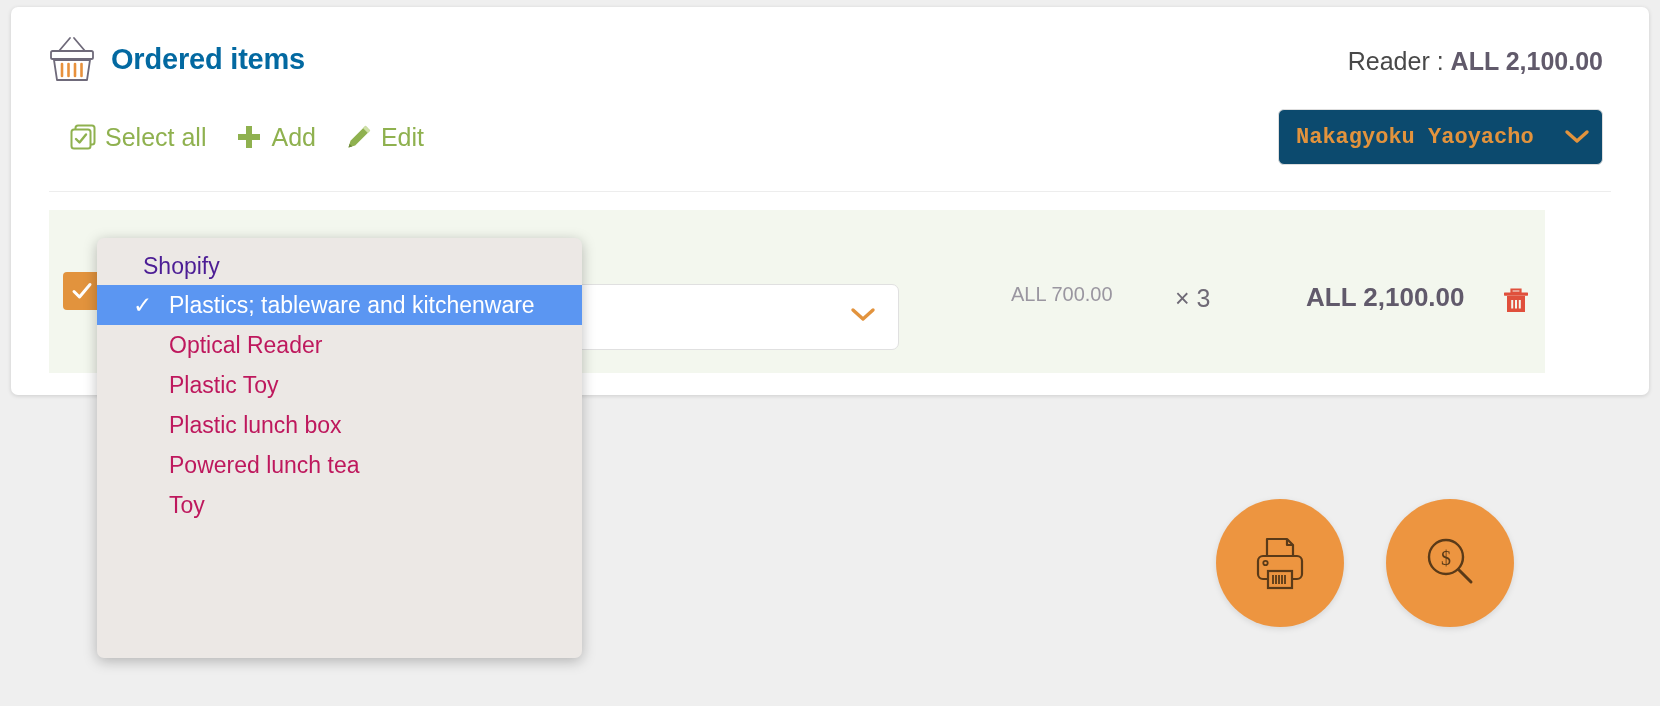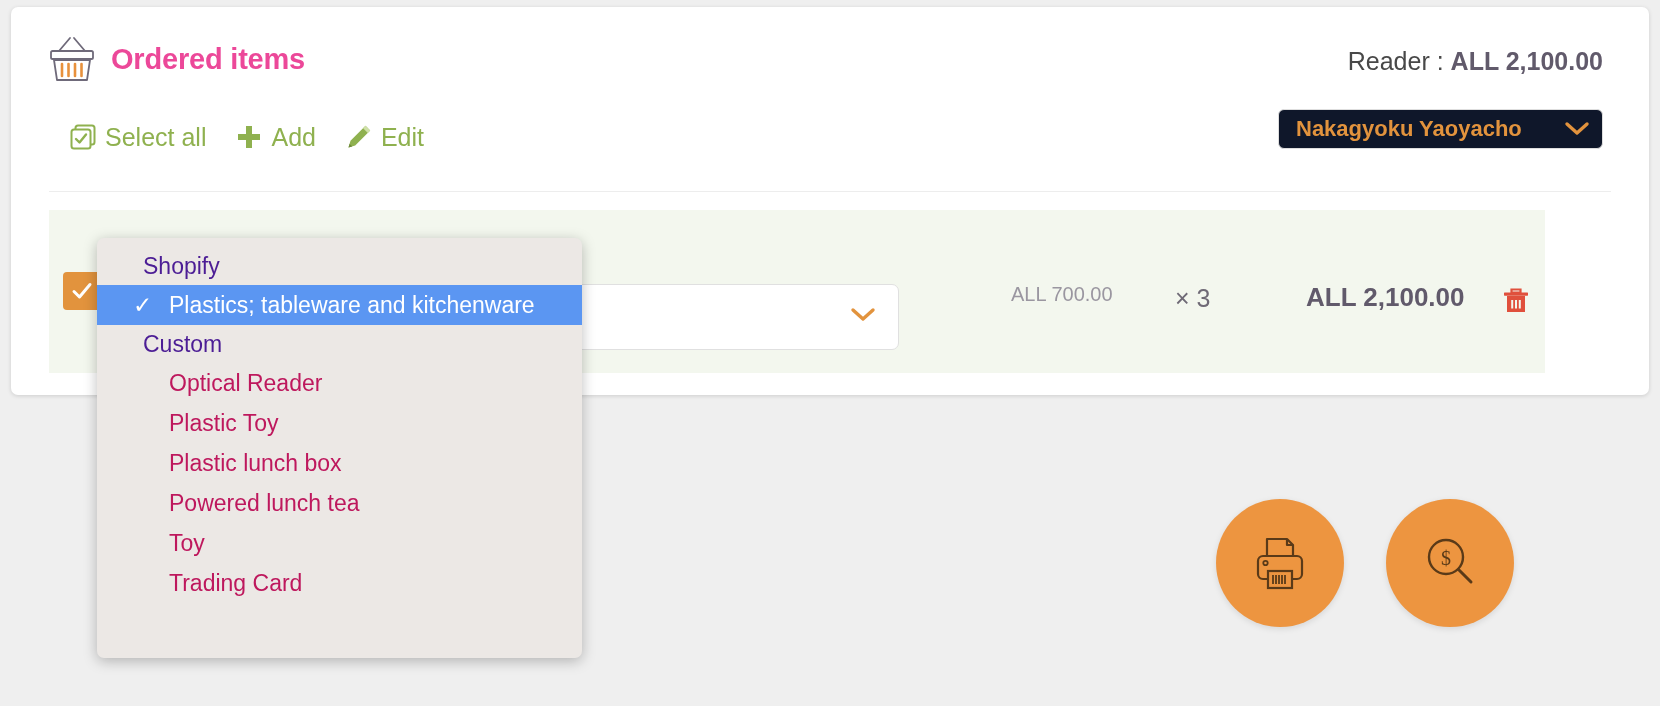--- a/index.html
+++ b/index.html
@@ -43,21 +43,21 @@
     width: 52px;
     height: 50px;
   }
 
   .page-title {
     position: absolute;
     left: 100px;
     top: 36px;
     font-size: 29px;
     font-weight: bold;
-    color: #ec4899;
+    color: #0369a1;
     letter-spacing: -0.2px;
   }
 
   .total-line {
     position: absolute;
     right: 46px;
     top: 40px;
     font-size: 25px;
     color: #484848;
     white-space: nowrap;
@@ -99,28 +99,29 @@
     width: 26px;
     height: 26px;
   }
 
   
   .store-select {
     position: absolute;
     right: 46px;
     top: 102px;
     width: 325px;
-    height: 40px;
-    background: #0f172a;
+    height: 56px;
+    background: #0c4a6e;
     border: 1px solid #dedede;
     border-radius: 6px;
     display: flex;
     align-items: center;
     padding: 0 12px 0 17px;
     cursor: pointer;
+    font-family: Liberation Mono, monospace;
   }
   .store-select .store-name {
     flex: 1;
     min-width: 0;
     color: #e2933d;
     font-size: 22px;
     font-weight: bold;
     white-space: nowrap;
     overflow: hidden;
     text-overflow: ellipsis;
@@ -406,27 +407,25 @@
         <line x1="19.8" y1="15" x2="19.8" y2="23.5" stroke="#f3f7ee" stroke-width="2"></line>
       </svg>
     </div>
   </div>
 </div>
 
 <div class="dropdown">
   <div id="dd-root">
       <div class="dd-group">Shopify</div>
       <div class="dd-item selected"><span class="tick">✓</span><span>Plastics; tableware and kitchenware</span></div>
-      <div class="dd-group">Custom</div>
       <div class="dd-item"><span>Optical Reader</span></div>
       <div class="dd-item"><span>Plastic Toy</span></div>
       <div class="dd-item"><span>Plastic lunch box</span></div>
       <div class="dd-item"><span>Powered lunch tea</span></div>
       <div class="dd-item"><span>Toy</span></div>
-      <div class="dd-item"><span>Trading Card</span></div>
     </div>
 </div>
 
 <div class="fab fab-print">
   <svg width="66" height="66" viewBox="0 0 66 66">
     <path d="M20 27 V9 H40 L46 15 V27" stroke="#5a3a18" stroke-width="2.2" fill="none" stroke-linejoin="round"></path>
     <path d="M40 9 V15 H46" stroke="#5a3a18" stroke-width="2.2" fill="none" stroke-linejoin="round"></path>
     <rect x="11" y="26" width="44" height="23" rx="5" stroke="#5a3a18" stroke-width="2.2" fill="none"></rect>
     <circle cx="18.5" cy="33" r="2.2" stroke="#5a3a18" stroke-width="1.8" fill="none"></circle>
     <rect x="21" y="41" width="24" height="17" stroke="#5a3a18" stroke-width="2.2" fill="#ed9540"></rect>

